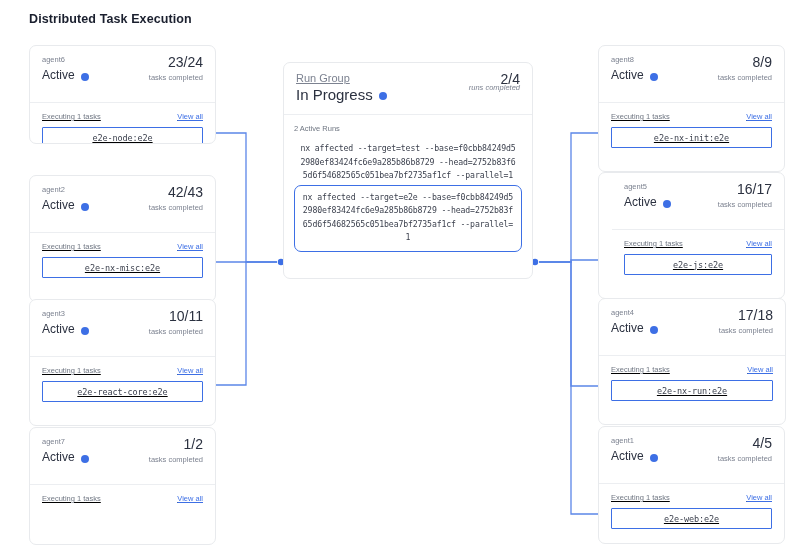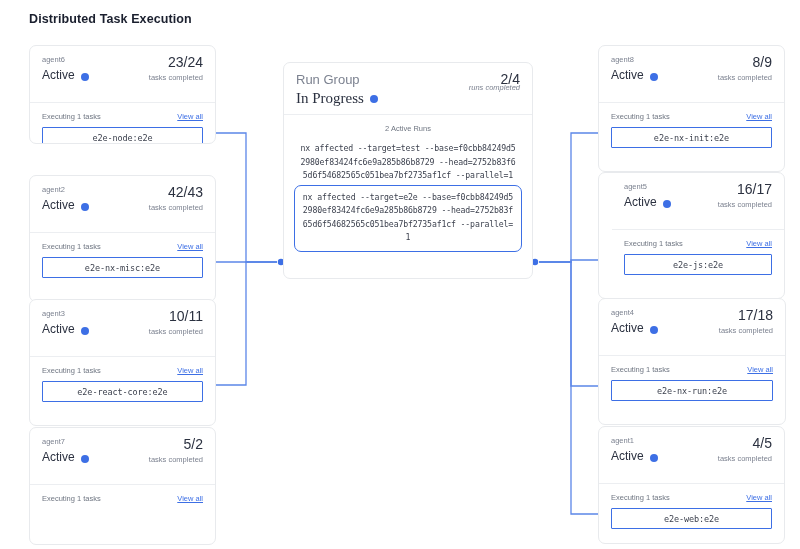--- a/index.html
+++ b/index.html
@@ -65,21 +65,21 @@
     color: #2b3140;
     line-height: 17px;
   }
   .count-sub {
     position: absolute;
     right: 12px; top: 27px;
     font-size: 7.5px;
     color: #7c8290;
   }
 
-  .card-body { padding: 9px 12px 11px 12px; }
+  .card-body { padding: 9px 12px 11px 12px; text-decoration: underline; }
   .body-top {
     display: flex;
     justify-content: space-between;
     align-items: baseline;
     margin-bottom: 6px;
   }
   .exec-label { font-size: 7.5px; color: #6f7682; }
   .view-all {
     font-size: 7.5px;
     color: #3d6fe5;
@@ -101,28 +101,28 @@
   }
   .task-chip.plain {
     border: none;
     background: transparent;
     margin-top: 36px;
   }
 
   
   #run-group-card { left: 283px; top: 62px; width: 250px; height: 217px; }
   #run-group-card .card-head { height: 52px; padding-top: 9px; }
-  #run-group-card .rg-label { font-size: 13px; color: #7c8290; }
+  #run-group-card .rg-label { font-size: 11px; color: #7c8290; text-decoration: underline; }
   #run-group-card .rg-status {
-    font-size: 15px; color: #2b3140; line-height: 20px; font-family: Liberation Serif, serif;
+    font-size: 15px; color: #2b3140; line-height: 20px;
   }
   #run-group-card .count { top: 8px; font-size: 14px; }
   #run-group-card .count-sub { top: 20px; font-style: italic; }
   .rg-body { padding: 9px 10px 10px 10px; }
-  .active-runs-label { font-size: 7.5px; color: #6f7682; margin-bottom: 7px; text-align: center; }
+  .active-runs-label { font-size: 7.5px; color: #6f7682; margin-bottom: 7px; }
   .run-cmd {
     font-family: "DejaVu Sans Mono", monospace;
     font-size: 8.2px;
     color: #3a3f4c;
     line-height: 13.5px;
     text-align: center;
     letter-spacing: -0.15px;
     word-break: break-all;
     padding: 2px 6px;
   }
@@ -227,21 +227,21 @@
     </div>
   </div>
 
   <div class="card" id="left-3" style="left:29px; top:427px; width:187px; height:118px;">
     <div class="card-head">
       <div class="agent-name">agent7</div>
       <div class="status-row">
         <span class="status-text">Active</span>
         <span class="status-dot"></span>
       </div>
-      <div class="count">5/2</div>
+      <div class="count">1/2</div>
       <div class="count-sub">tasks completed</div>
     </div>
     <div class="card-body">
       <div class="body-top">
         <span class="exec-label">Executing 1 tasks</span>
         <span class="view-all">View all</span>
       </div>
       <div class="task-chip plain">angular:test</div>
     </div>
   </div>

